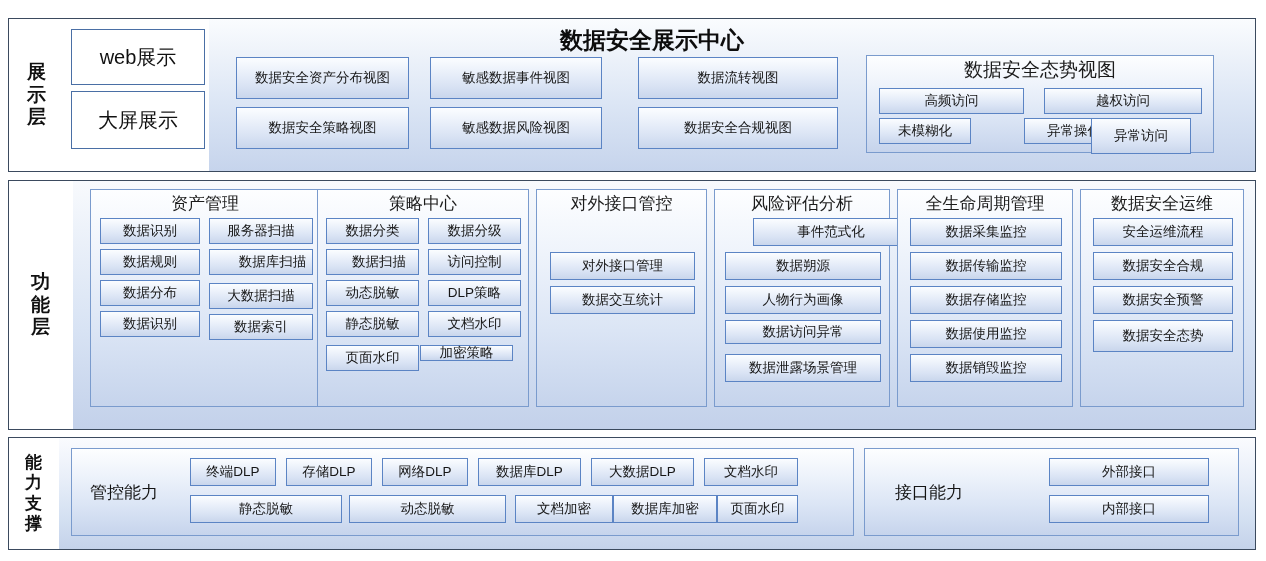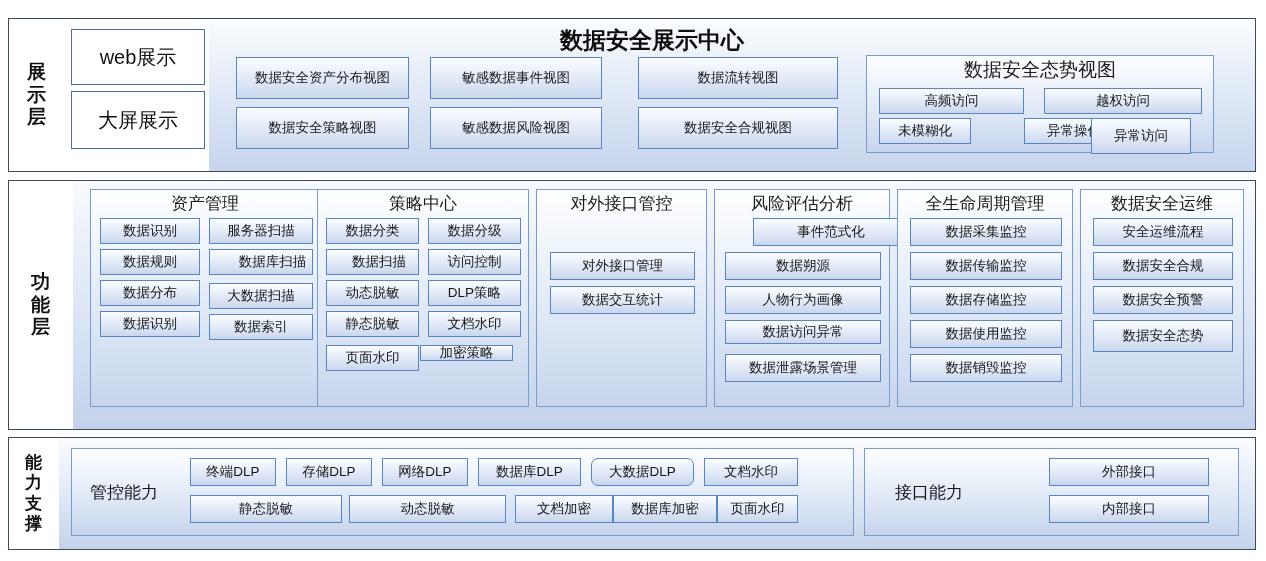--- a/index.html
+++ b/index.html
@@ -227,21 +227,21 @@
     </div>
 
     <div class="panel">
 
       <div class="group" style="left:12px;top:10px;width:783px;height:88px;">
         <div class="side-label" style="left:18px;top:0;height:100%;">管控能力</div>
         <div class="box" style="left:118px;top:9px;width:86px;height:28px;">终端DLP</div>
         <div class="box" style="left:214px;top:9px;width:86px;height:28px;">存储DLP</div>
         <div class="box" style="left:310px;top:9px;width:86px;height:28px;">网络DLP</div>
         <div class="box" style="left:406px;top:9px;width:103px;height:28px;">数据库DLP</div>
-        <div class="box" style="left:519px;top:9px;width:103px;height:28px;border-radius:7px;">大数据DLP</div>
+        <div class="box" style="left:519px;top:9px;width:103px;height:28px;">大数据DLP</div>
         <div class="box" style="left:632px;top:9px;width:94px;height:28px;">文档水印</div>
 
         <div class="box" style="left:118px;top:46px;width:152px;height:28px;">静态脱敏</div>
         <div class="box" style="left:277px;top:46px;width:157px;height:28px;">动态脱敏</div>
         <div class="box" style="left:443px;top:46px;width:98px;height:28px;">文档加密</div>
         <div class="box" style="left:541px;top:46px;width:104px;height:28px;">数据库加密</div>
         <div class="box" style="left:645px;top:46px;width:81px;height:28px;">页面水印</div>
       </div>
 
       <div class="group" style="left:805px;top:10px;width:375px;height:88px;">

